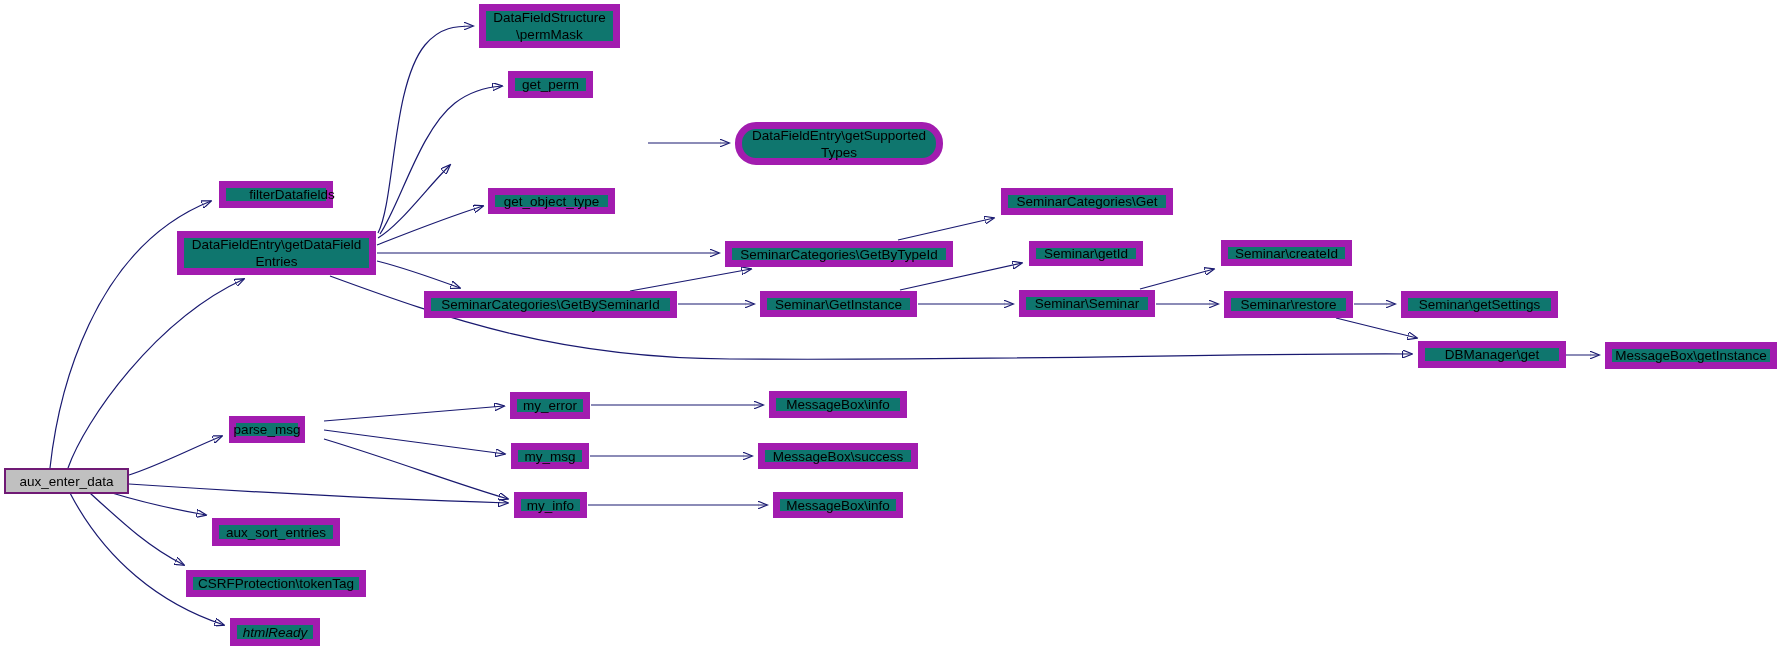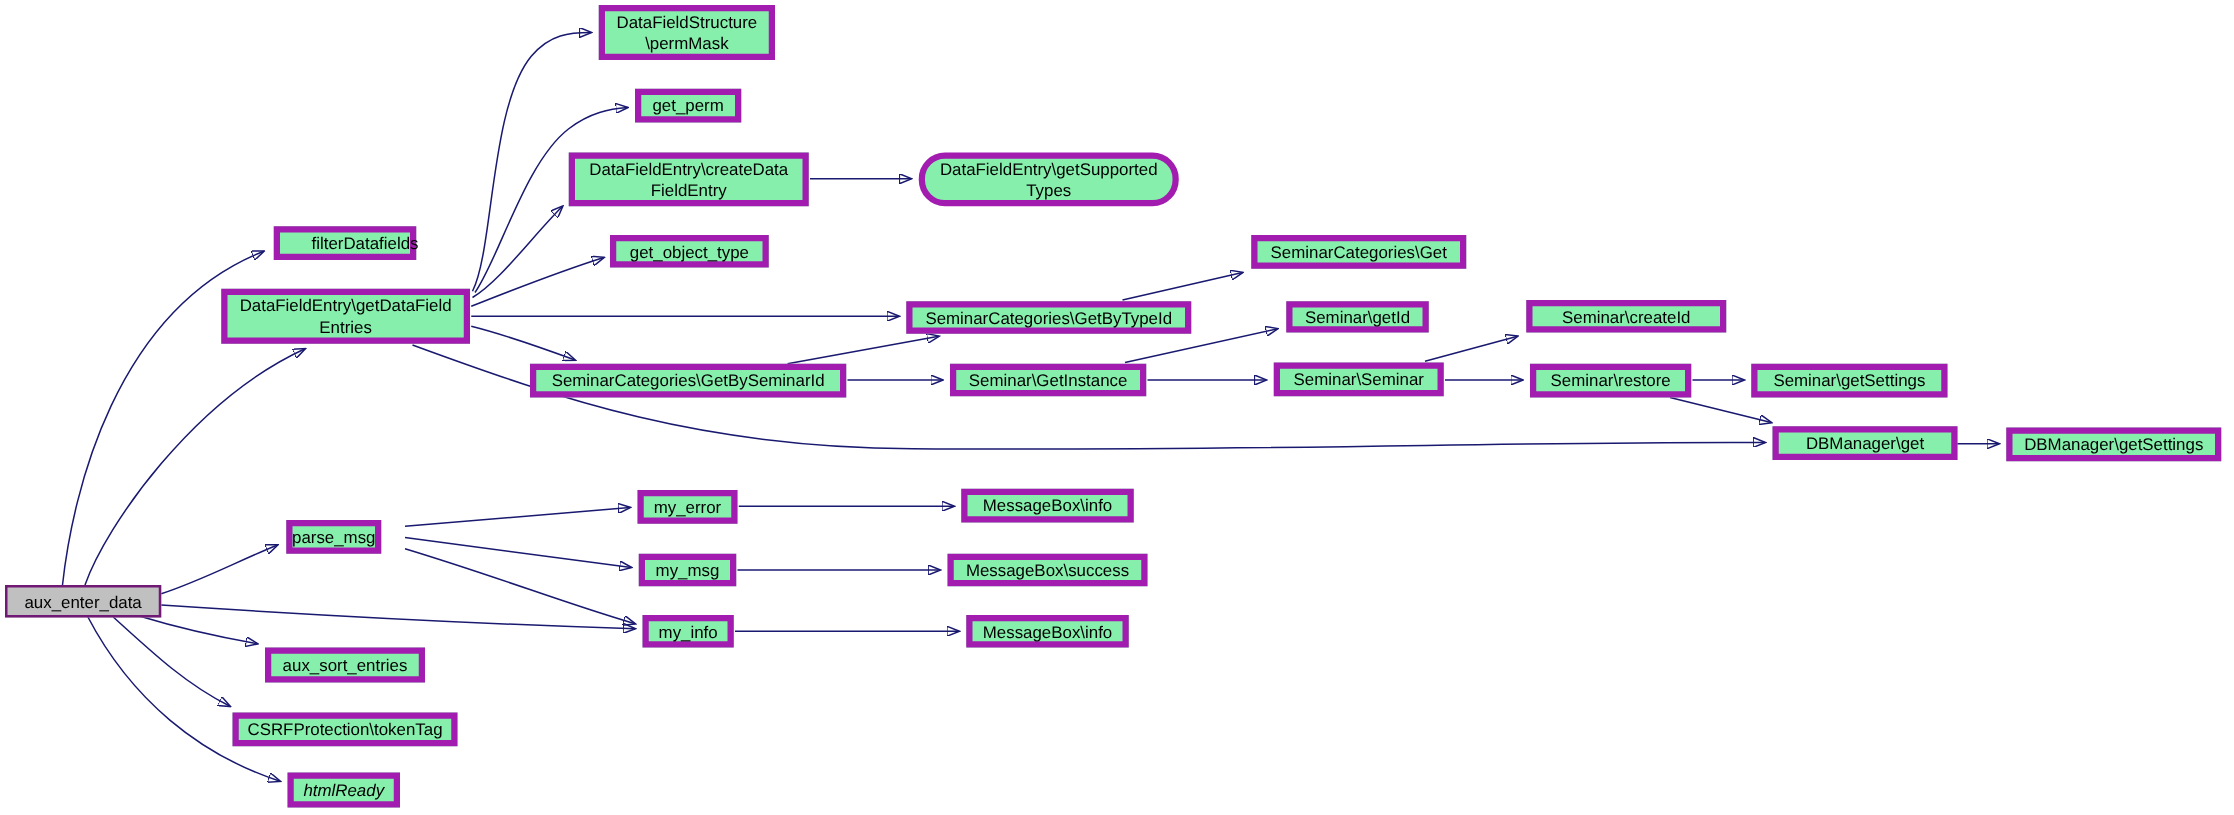--- a/index.html
+++ b/index.html
@@ -23,22 +23,22 @@
     height: 652px;
   }
   #edges path {
     fill: none;
     stroke: #191970;
     stroke-width: 1.2;
   }
   .node {
     position: absolute;
     box-sizing: border-box;
-    background: #86efac;
-    border: 5px solid #a21caf;
+    background: #0f766e;
+    border: 7px solid #a21caf;
     color: #000000;
     font-size: 13.5px;
     line-height: 17px;
     display: flex;
     align-items: center;
     justify-content: center;
     text-align: center;
     white-space: pre-line;
     z-index: 2;
   }
@@ -96,49 +96,47 @@
   <div class="node" style="left:219px; top:181px; width:114px; height:27px;padding-left:32px;">filterDatafields</div>
 
   <div class="node" style="left:177px; top:231px; width:199px; height:44px;">DataFieldEntry\getDataField
 Entries</div>
 
   <div class="node" style="left:479px; top:4px; width:141px; height:44px;">DataFieldStructure
 \permMask</div>
 
   <div class="node" style="left:508px; top:71px; width:85px; height:27px;">get_perm</div>
 
-  <div class="node" style="left:455px; top:122px; width:192px; height:43px;">DataFieldEntry\createData
-FieldEntry</div>
 
   <div class="node" style="left:735px; top:122px; width:208px; height:43px;border-radius:21px;">DataFieldEntry\getSupported
 Types</div>
 
   <div class="node" style="left:488px; top:188px; width:127px; height:26px;">get_object_type</div>
 
   <div class="node" style="left:1001px; top:188px; width:172px; height:27px;">SeminarCategories\Get</div>
 
   <div class="node" style="left:725px; top:241px; width:228px; height:26px;">SeminarCategories\GetByTypeId</div>
 
   <div class="node" style="left:1029px; top:241px; width:114px; height:25px;text-align:right;">Seminar\getId</div>
 
-  <div class="node" style="left:1221px; top:240px; width:160px; height:26px;">Seminar\createId</div>
+  <div class="node" style="left:1221px; top:240px; width:131px; height:26px;">Seminar\createId</div>
 
   <div class="node" style="left:424px; top:291px; width:253px; height:27px;">SeminarCategories\GetBySeminarId</div>
 
   <div class="node" style="left:760px; top:291px; width:157px; height:26px;">Seminar\GetInstance</div>
 
   <div class="node" style="left:1019px; top:290px; width:136px; height:27px;">Seminar\Seminar</div>
 
   <div class="node" style="left:1224px; top:291px; width:129px; height:27px;">Seminar\restore</div>
 
   <div class="node" style="left:1401px; top:291px; width:157px; height:27px;">Seminar\getSettings</div>
 
   <div class="node" style="left:1418px; top:341px; width:148px; height:27px;">DBManager\get</div>
 
-  <div class="node" style="left:1605px; top:342px; width:172px; height:27px;">DBManager\getSettings</div>
+  <div class="node" style="left:1605px; top:342px; width:172px; height:27px;">MessageBox\getInstance</div>
 
   <div class="node" style="left:229px; top:416px; width:76px; height:27px;">parse_msg</div>
 
   <div class="node" style="left:510px; top:392px; width:80px; height:27px;">my_error</div>
 
   <div class="node" style="left:511px; top:443px; width:78px; height:26px;">my_msg</div>
 
   <div class="node" style="left:514px; top:492px; width:73px; height:26px;">my_info</div>
 
   <div class="node" style="left:769px; top:391px; width:138px; height:27px;">MessageBox\info</div>

